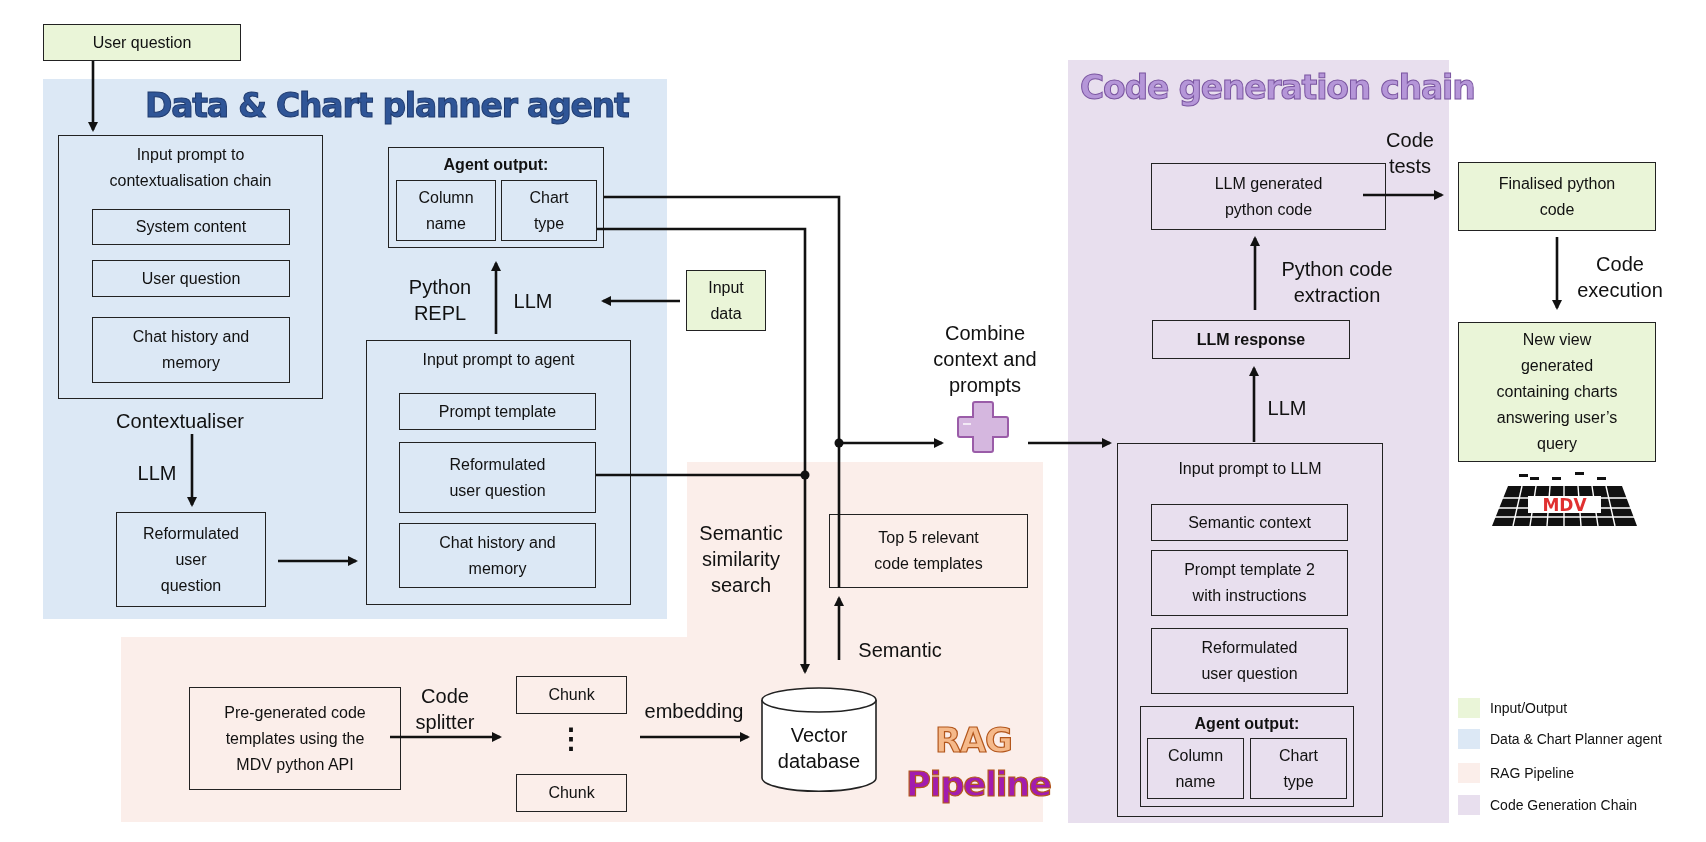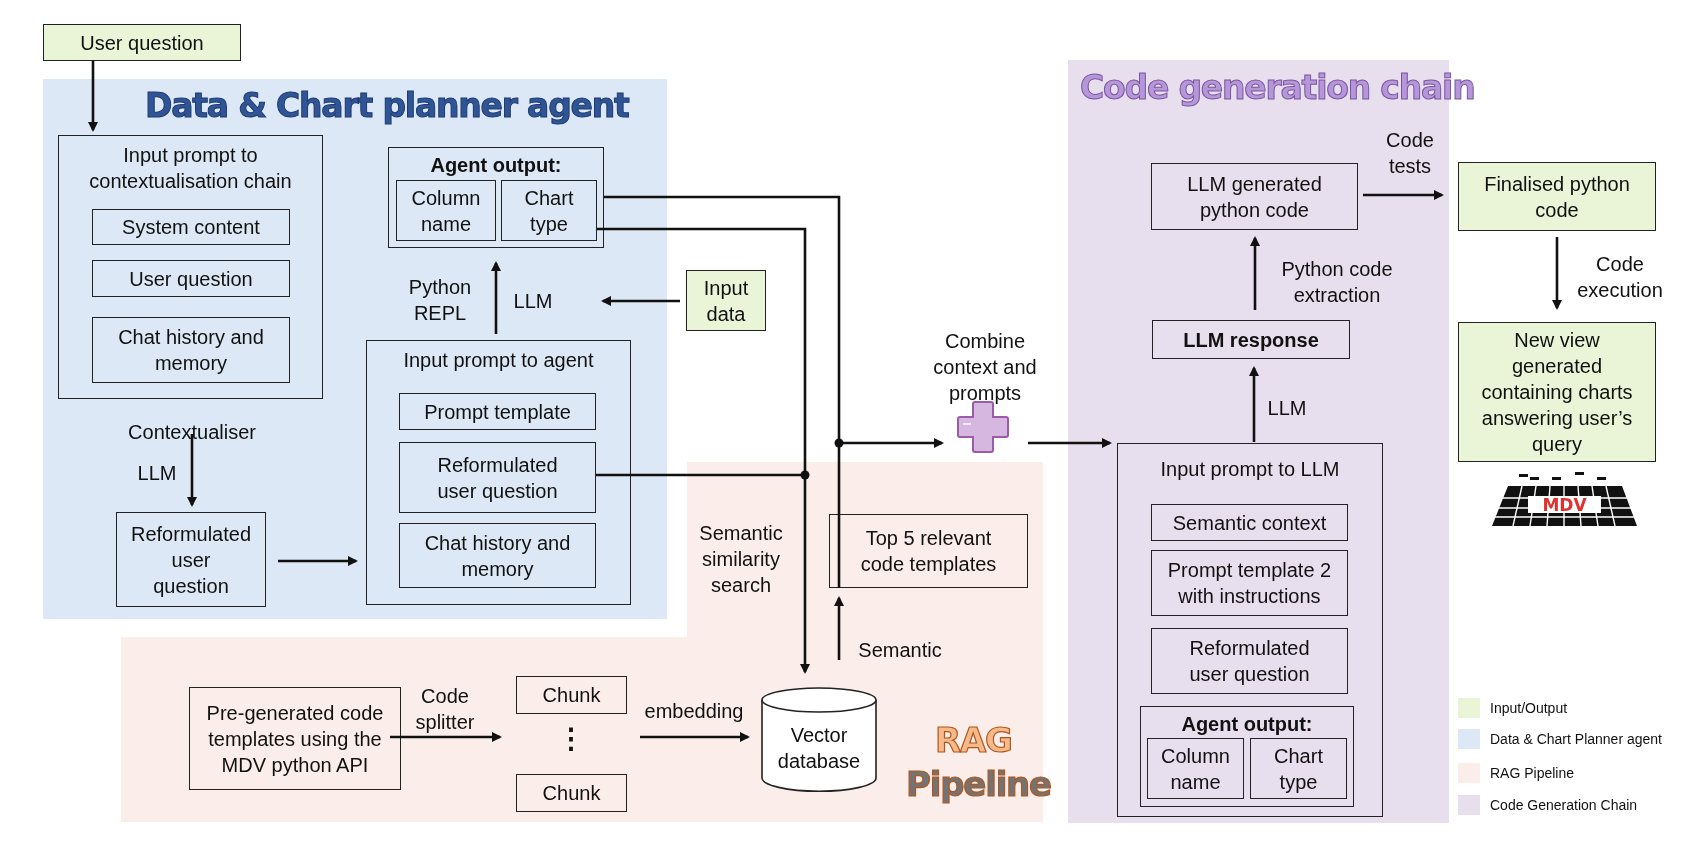--- a/index.html
+++ b/index.html
@@ -2,21 +2,21 @@
 <html><head>
 <meta charset="utf-8">
 <style>
   html, body { margin:0; padding:0; background:#ffffff; }
   body { width:1706px; height:842px; position:relative; overflow:hidden;
          font-family:"Liberation Sans", sans-serif; color:#111; }
   .abs { position:absolute; box-sizing:border-box; }
   .panel { position:absolute; }
   .box { position:absolute; box-sizing:border-box; border:1.6px solid #222;
          display:flex; align-items:center; justify-content:center; text-align:center;
-         font-size:20px; line-height:26px; white-space:pre-line; }
+         font-size:16px; line-height:26px; white-space:pre-line; }
   .box.top { align-items:flex-start; padding-top:6px; }
   .io { background:#eaf5d8; }
   .lbl { position:absolute; text-align:center; font-size:20px; line-height:26px; white-space:pre-line; }
   .bold { font-weight:bold; }
   .title { position:absolute; font-family:"DejaVu Sans", sans-serif; font-weight:bold;
            font-size:33px; letter-spacing:-1.2px; white-space:nowrap; }
   #wires { position:absolute; left:0; top:0; width:1706px; height:842px; pointer-events:none; }
   .legend-item { position:absolute; display:flex; align-items:center; font-size:14px; }
   .legend-swatch { width:22px; height:20px; margin-right:10px; }
 </style>
@@ -24,34 +24,34 @@
 <body>
 
 <div class="panel" style="left:687px; top:462px; width:356px; height:360px; background:#fbeeea;"></div>
 <div class="panel" style="left:121px; top:637px; width:922px; height:185px; background:#fbeeea;"></div>
 <div class="panel" style="left:43px; top:79px; width:624px; height:540px; background:#dce8f5;"></div>
 <div class="panel" style="left:1068px; top:60px; width:381px; height:763px; background:#e8dfee;"></div>
 
 <div class="title" style="left:145px; top:86px; color:#2f5597; -webkit-text-stroke:1px #1f3a6e;">Data &amp; Chart planner agent</div>
 <div class="title" style="left:1080px; top:68px; color:#b596d8; -webkit-text-stroke:1px #7a55a0;">Code generation chain</div>
 <div class="title" style="left:935px; top:720px; font-size:34px; color:#f5b98a; -webkit-text-stroke:1.2px #b2561c;">RAG</div>
-<div class="title" style="left:906px; top:764px; font-size:34px; color:#737373; -webkit-text-stroke:1.2px #b2561c;">Pipeline</div>
+<div class="title" style="left:906px; top:764px; font-size:34px; color:#a21caf; -webkit-text-stroke:1.2px #b2561c;">Pipeline</div>
 
 <div class="box io" style="left:43px; top:24px; width:198px; height:37px;">User question</div>
 
 <div class="box top" style="left:58px; top:135px; width:265px; height:264px;">
   <span>Input prompt to
 contextualisation chain</span>
 </div>
 <div class="box" style="left:92px; top:209px; width:198px; height:36px;">System content</div>
 <div class="box" style="left:92px; top:260px; width:198px; height:37px;">User question</div>
 <div class="box" style="left:92px; top:317px; width:198px; height:66px;">Chat history and
 memory</div>
 
-<div class="lbl" style="left:112px; top:408px; width:160px;margin-top:11px;">Contextualiser</div>
+<div class="lbl" style="left:100px; top:408px; width:160px;">Contextualiser</div>
 <div class="lbl" style="left:132px; top:460px; width:50px;">LLM</div>
 
 <div class="box" style="left:116px; top:512px; width:150px; height:95px;">Reformulated
 user
 question</div>
 
 <div class="box top" style="left:388px; top:147px; width:216px; height:101px; padding-top:4px;">
   <span class="bold">Agent output:</span>
 </div>
 <div class="box" style="left:396px; top:180px; width:100px; height:61px;">Column
@@ -92,21 +92,21 @@
 <div class="lbl" style="left:762px; top:722px; width:114px;">Vector
 database</div>
 
 <div class="lbl" style="left:686px; top:520px; width:110px;">Semantic
 similarity
 search</div>
 <div class="lbl" style="left:850px; top:637px; width:100px;">Semantic</div>
 <div class="box" style="left:829px; top:514px; width:199px; height:74px;">Top 5 relevant
 code templates</div>
 
-<div class="lbl" style="left:920px; top:328px; width:130px;">Combine
+<div class="lbl" style="left:920px; top:320px; width:130px;">Combine
 context and
 prompts</div>
 <svg class="abs" style="left:955px; top:399px;" width="56" height="56" viewBox="0 0 56 56">
   <path d="M20,3 h16 a2,2 0 0 1 2,2 v13 h13 a2,2 0 0 1 2,2 v16 a2,2 0 0 1 -2,2 h-13 v13 a2,2 0 0 1 -2,2 h-16 a2,2 0 0 1 -2,-2 v-13 h-13 a2,2 0 0 1 -2,-2 v-16 a2,2 0 0 1 2,-2 h13 v-13 a2,2 0 0 1 2,-2 z" fill="#d5b7df" stroke="#9a5ca8" stroke-width="2"></path>
   <path d="M8,25 h8" stroke="#fff" stroke-width="2" opacity="0.7"></path>
 </svg>
 
 <div class="box top" style="left:1117px; top:443px; width:266px; height:374px; padding-top:12px;">
   <span>Input prompt to LLM</span>
 </div>
@@ -120,21 +120,21 @@
 </div>
 <div class="box" style="left:1147px; top:738px; width:97px; height:61px;">Column
 name</div>
 <div class="box" style="left:1250px; top:738px; width:97px; height:61px;">Chart
 type</div>
 
 <div class="lbl" style="left:1262px; top:395px; width:50px;">LLM</div>
 <div class="box bold" style="left:1152px; top:320px; width:198px; height:39px;">LLM response</div>
 <div class="lbl" style="left:1262px; top:256px; width:150px;">Python code
 extraction</div>
-<div class="box" style="left:1151px; top:163px; width:207px; height:67px;">LLM generated
+<div class="box" style="left:1151px; top:163px; width:235px; height:67px;">LLM generated
 python code</div>
 <div class="lbl" style="left:1370px; top:127px; width:80px;">Code
 tests</div>
 
 <div class="box io" style="left:1458px; top:162px; width:198px; height:69px;">Finalised python
 code</div>
 <div class="lbl" style="left:1570px; top:251px; width:100px;">Code
 execution</div>
 <div class="box io" style="left:1458px; top:322px; width:198px; height:140px;">New view
 generated

